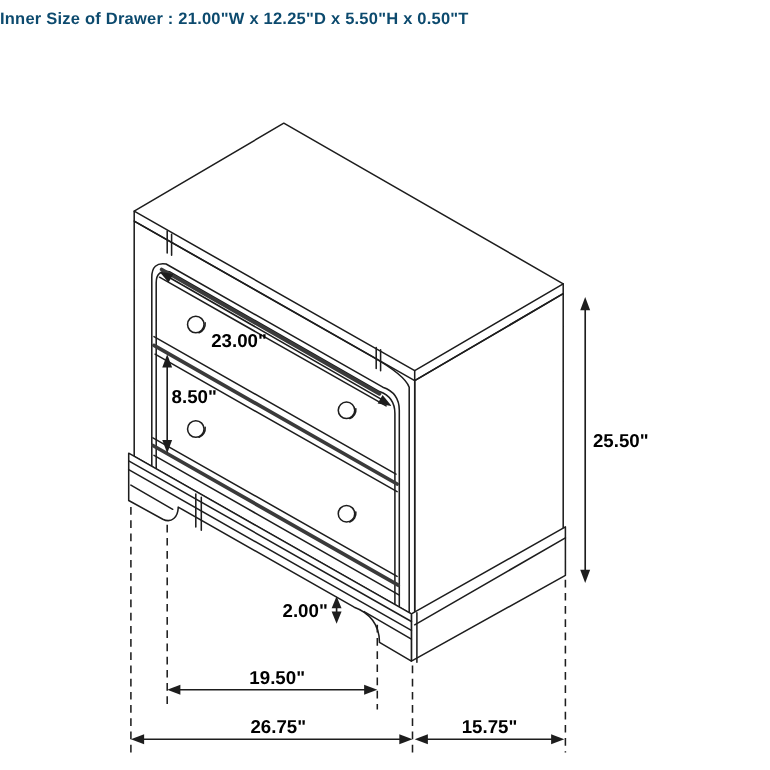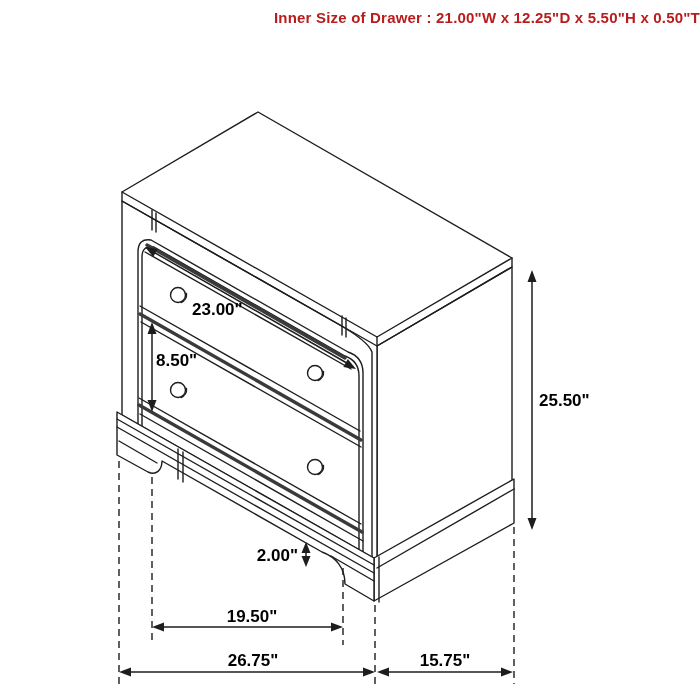--- a/index.html
+++ b/index.html
@@ -1,19 +1,19 @@
 <!DOCTYPE html>
 <html><head>
 <meta charset="utf-8">
 <style>
   html,body{margin:0;padding:0;background:#ffffff;}
   .page{position:relative;width:700px;height:700px;background:#fff;overflow:hidden;
         font-family:"Liberation Sans", sans-serif;}
-  .title{position:absolute;top:9px;left:0;width:700px;text-align:right;
-         font-size:15px;font-weight:bold;color:#b91c1c;letter-spacing:0.2px;}
+  .title{position:absolute;top:9px;left:0;width:700px;text-align:left;
+         font-size:15px;font-weight:bold;color:#0c4a6e;letter-spacing:0.2px;}
   svg{position:absolute;top:0;left:0;}
   .ln{stroke:#1d1d1d;stroke-width:1.4;fill:none;stroke-linecap:round;stroke-linejoin:round;}
   .face{fill:#ffffff;stroke:#1d1d1d;stroke-width:1.4;stroke-linejoin:round;}
   .thick{stroke:#3a3a3a;stroke-width:3.4;fill:none;stroke-linecap:round;}
   .dim{stroke:#1d1d1d;stroke-width:1.5;fill:none;}
   .dash{stroke:#1d1d1d;stroke-width:1.4;fill:none;stroke-dasharray:7 5;}
   .head{fill:#1d1d1d;stroke:none;}
   .dimtext{font-family:"Liberation Sans", sans-serif;font-size:17px;font-weight:bold;fill:#000;}
 </style>
 </head>

